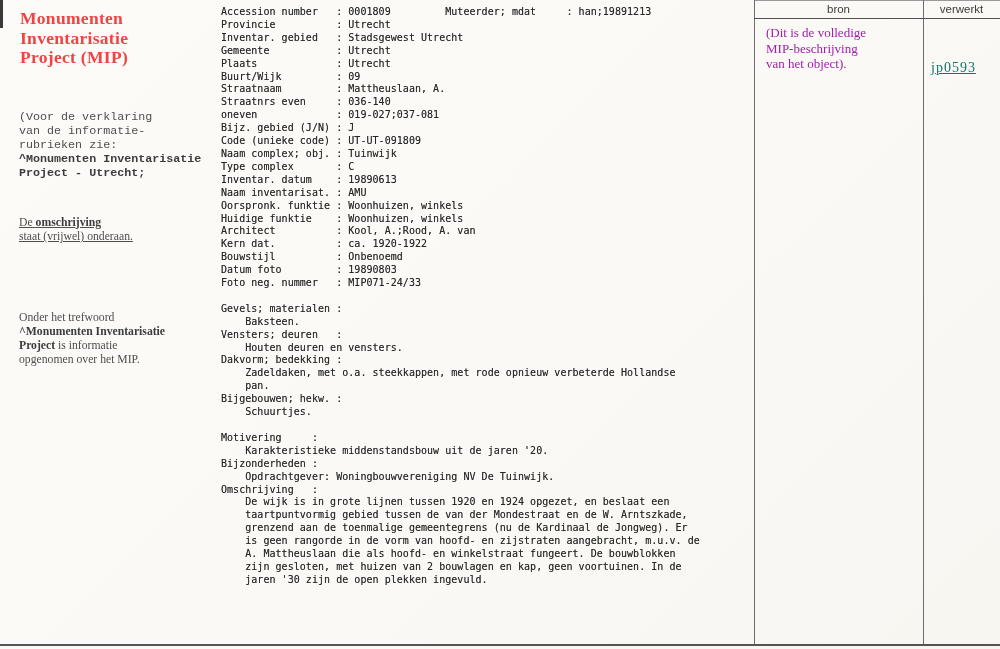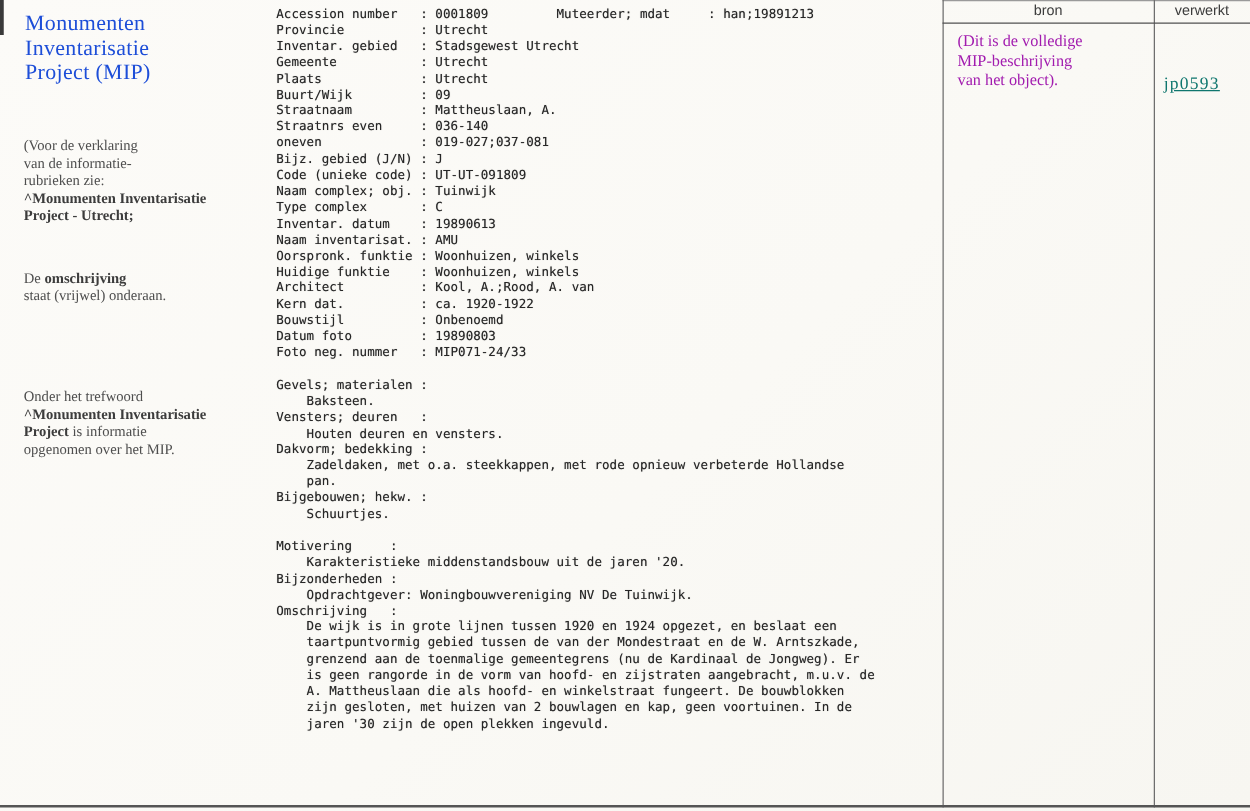--- a/index.html
+++ b/index.html
@@ -6,30 +6,30 @@
   body {
     width:1000px; height:649px; position:relative; overflow:hidden;
     background: linear-gradient(135deg,#fcfbf8 0%,#faf9f5 55%,#f7f6f1 100%);
     font-family:"Liberation Serif", serif;
   }
   .pre { white-space: pre-line; }
 
   
   .title {
     position:absolute; left:20px; top:9px; margin:0;
-    font-size:17.5px; line-height:19.5px; font-weight:400;
-    letter-spacing:0.3px; color:#1d4ed8;
+    font-size:17.5px; line-height:19.5px; font-weight:700;
+    letter-spacing:0.3px; color:#ef4444;
   }
   .note {
     position:absolute; left:19px; width:190px;
     font-size:11.7px; line-height:14px; color:#4e4e4e;
   }
   .note .bold, .note b { font-weight:bold; color:#3c3c3c; }
-  .n1 { top:110px; }
-  .n2 { top:216px; }
+  .n1 { top:110px;font-family:Liberation Mono, monospace; }
+  .n2 { top:216px;text-decoration:underline; }
   .n3 { top:311px; }
 
   
   .record {
     position:absolute; left:221px; top:6px; margin:0;
     font-family:"DejaVu Sans Mono", monospace;
     font-size:10px; letter-spacing:0.04px; line-height:12.9px;
     color:#262626; white-space:pre;
     text-shadow:0 0 0.6px rgba(38,38,38,0.5);
   }

